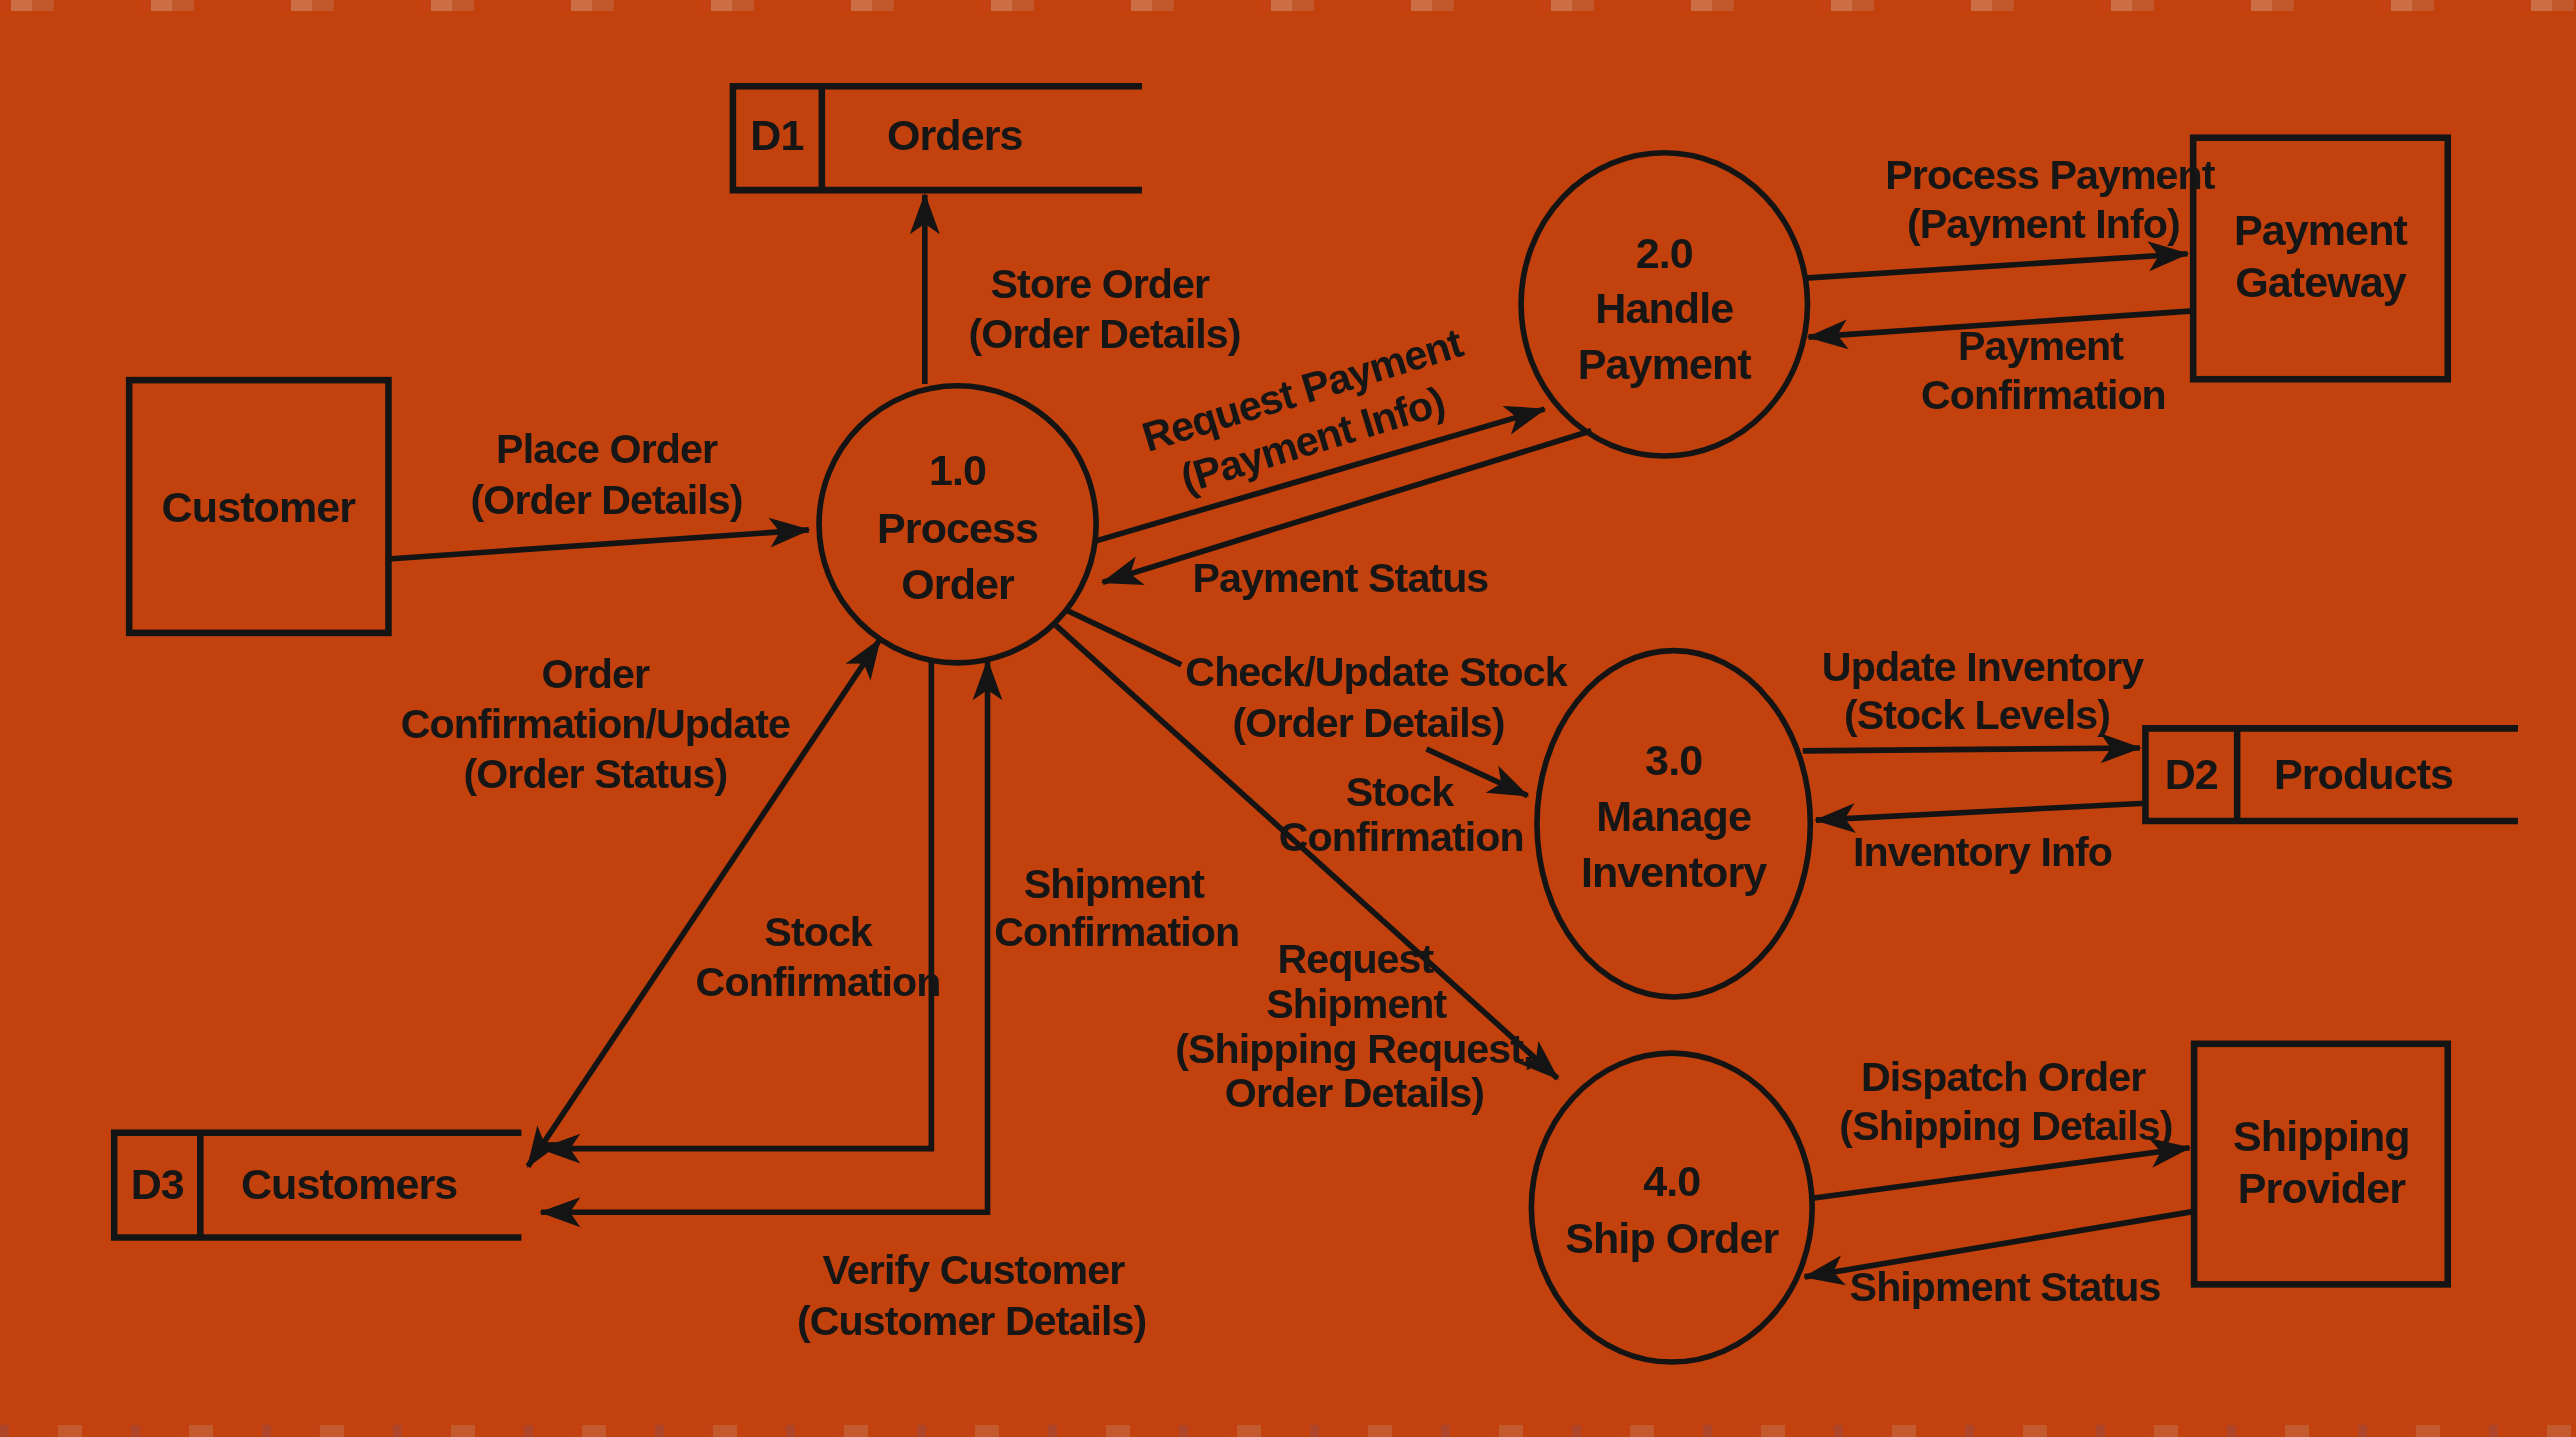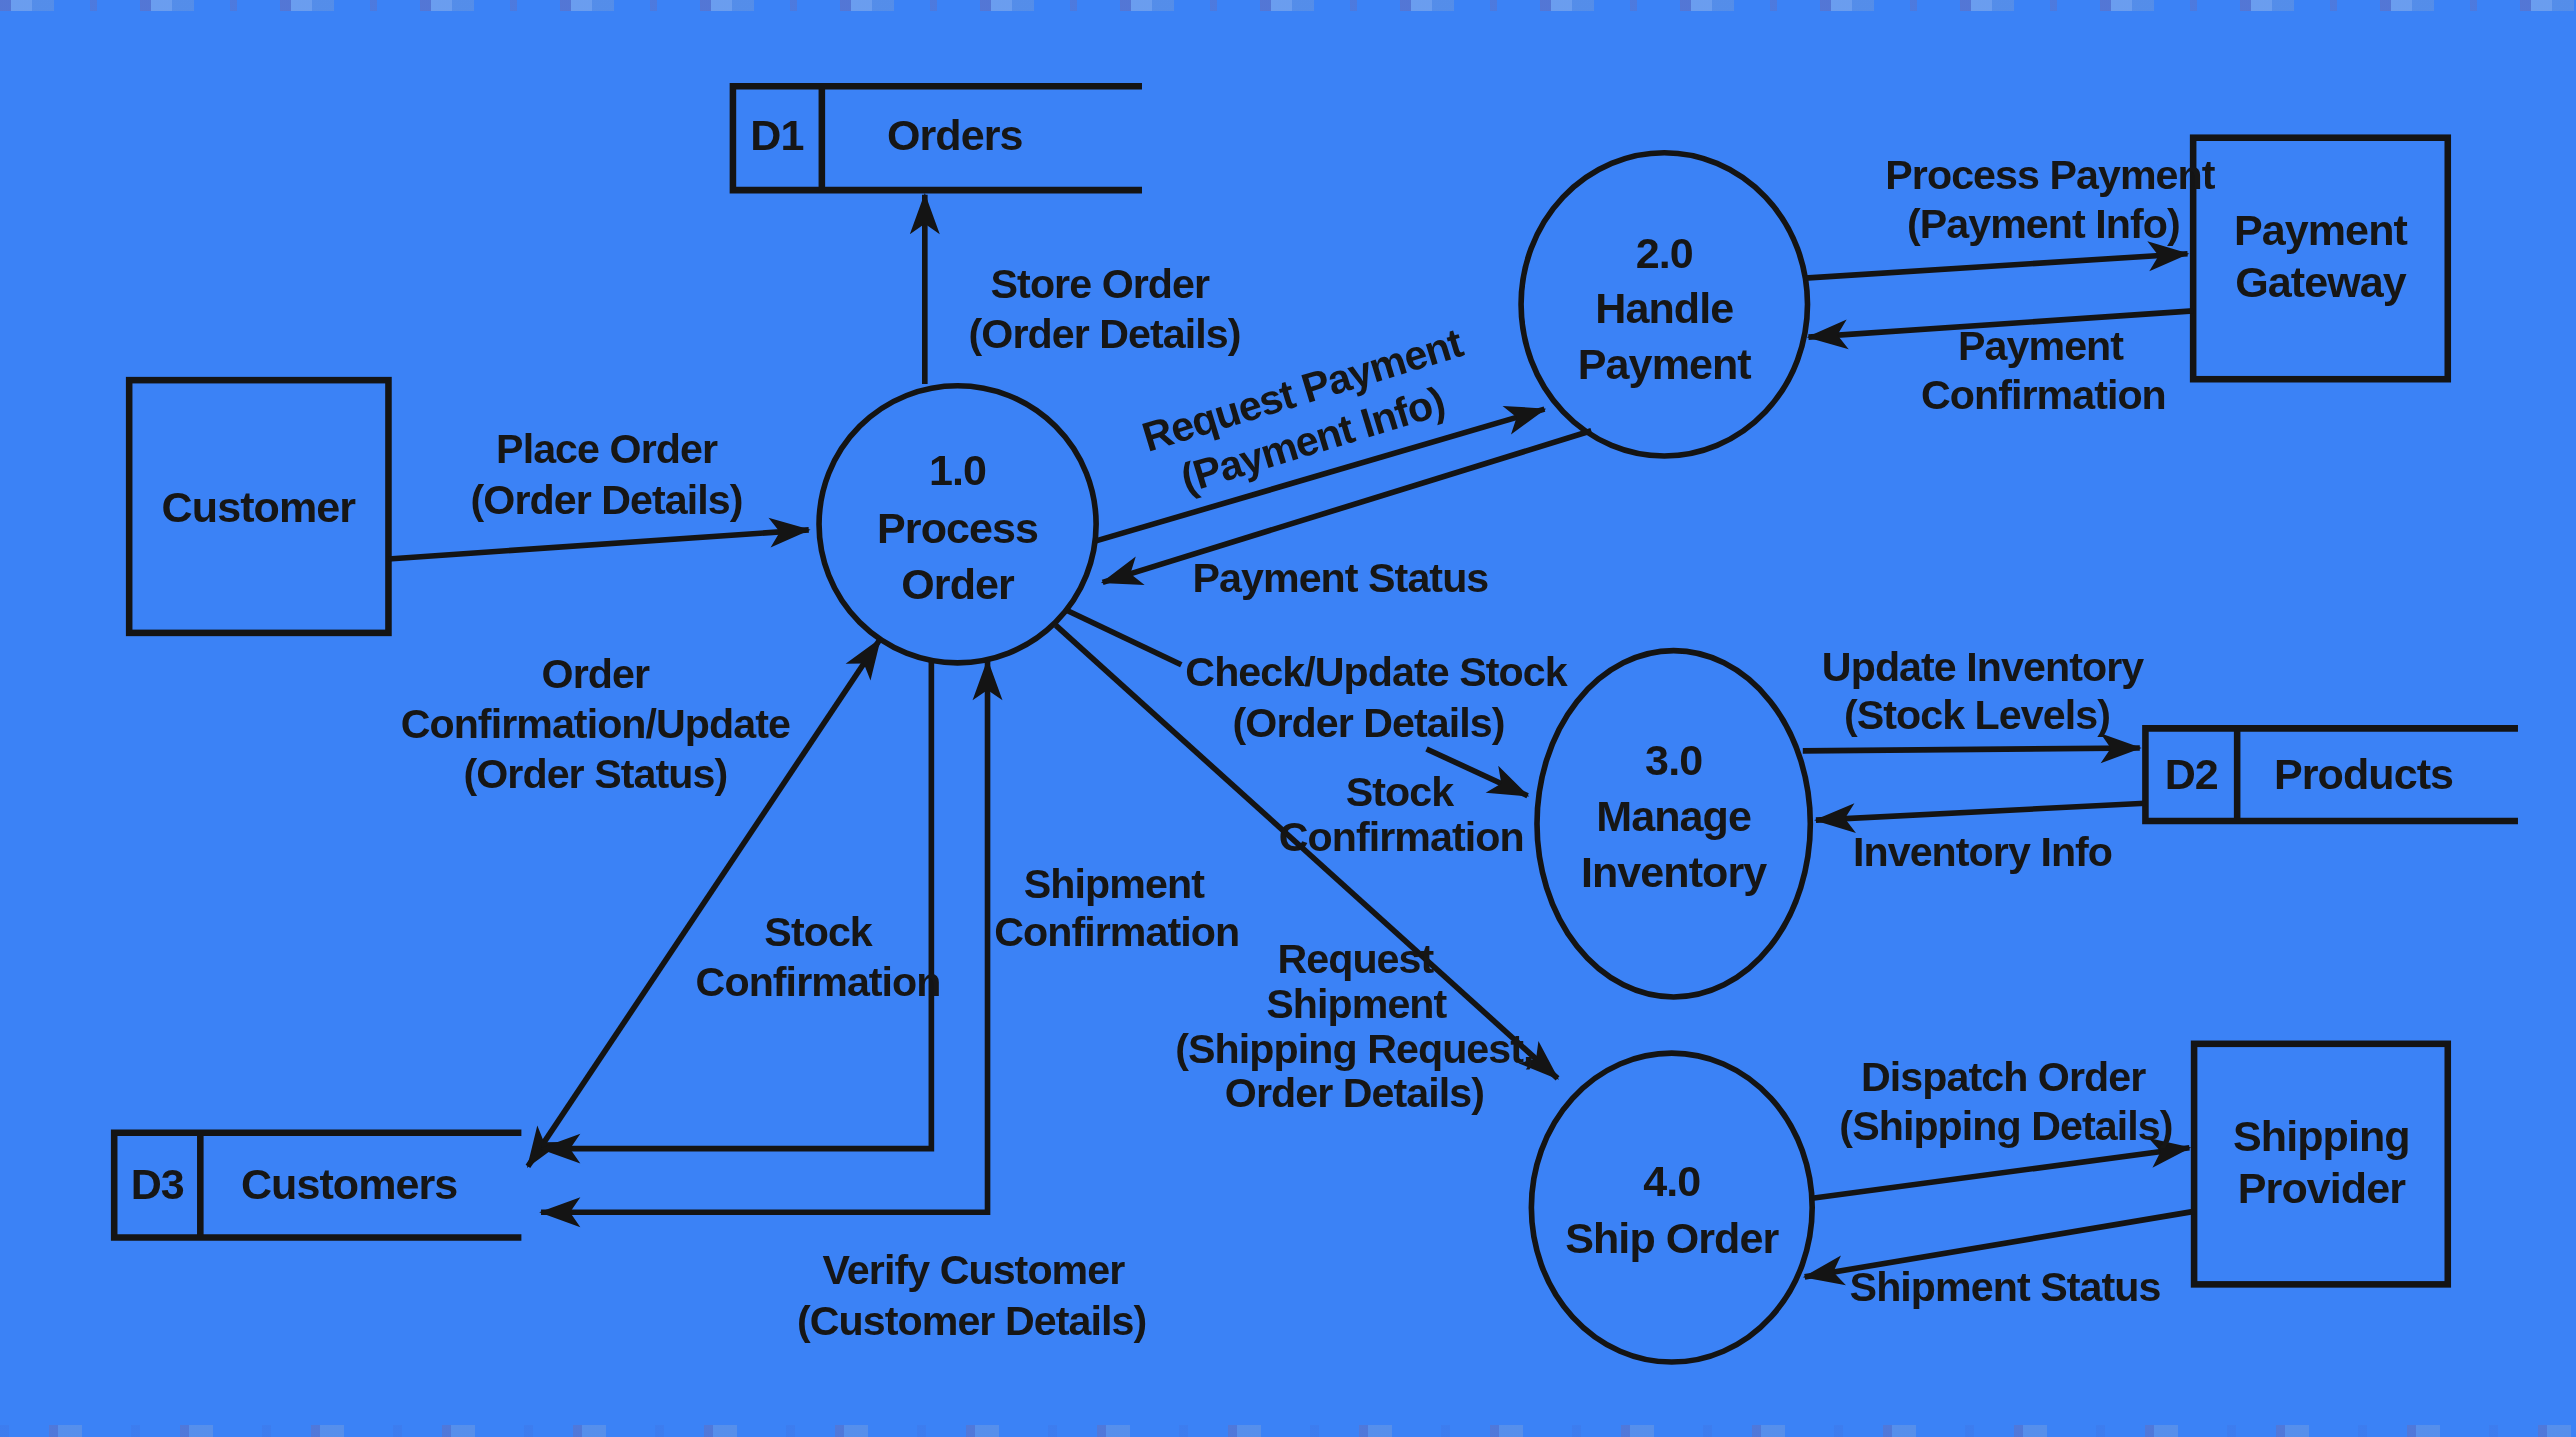--- a/index.html
+++ b/index.html
@@ -1,16 +1,16 @@
 <!DOCTYPE html>
 <html style="font-size:15px"><head>
 <meta charset="utf-8">
 <style>
   html,body{margin:0;padding:0;background:#fbfaf7;width:2576px;height:1438px;overflow:hidden;}
-  .stage{position:relative;width:2576px;height:1438px;background:#3b82f6;}
+  .stage{position:relative;width:2576px;height:1438px;background:#c2410c;}
   svg{position:absolute;left:0;top:0;display:block;}
   text{font-family:"Liberation Sans","DejaVu Sans",sans-serif;font-weight:600;letter-spacing:-1px;
        fill:#161616;font-size:46px;}
   .small{font-size:44px;}
   .shape{fill:none;stroke:#141414;}
   .flow{fill:none;stroke:#141414;stroke-width:6;}
   .thick{stroke-width:7;}
   .edge-noise{position:absolute;left:0;width:2576px;pointer-events:none;}
   .edge-noise.top{top:0;height:11.2px;opacity:.55;
     background:repeating-linear-gradient(90deg,

